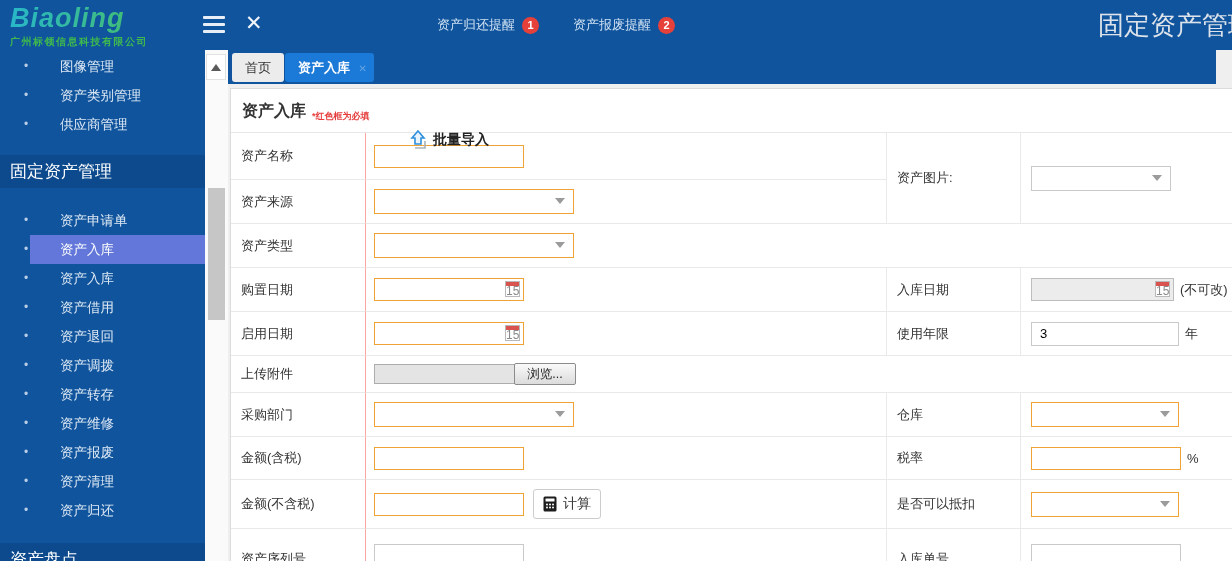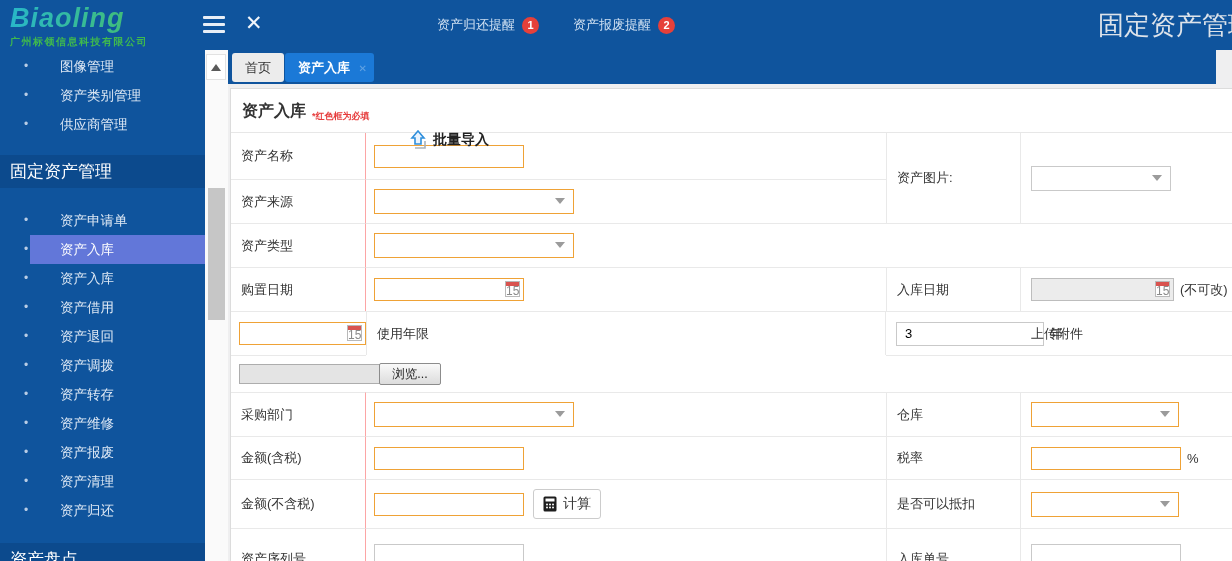--- a/index.html
+++ b/index.html
@@ -239,20 +239,21 @@
     <div class="cell rfld">
       <div class="datew dis">
         <span class="cal">
             <i></i>
             <b>15</b>
           </span>
       </div>
       <span class="suffix">(不可改)</span>
     </div>
 
+    <div class="cell lbl">启用日期</div>
     <div class="cell fld">
       <div class="datew">
         <span class="cal">
             <i></i>
             <b>15</b>
           </span>
       </div>
     </div>
     <div class="cell rlbl">使用年限</div>
     <div class="cell rfld">

